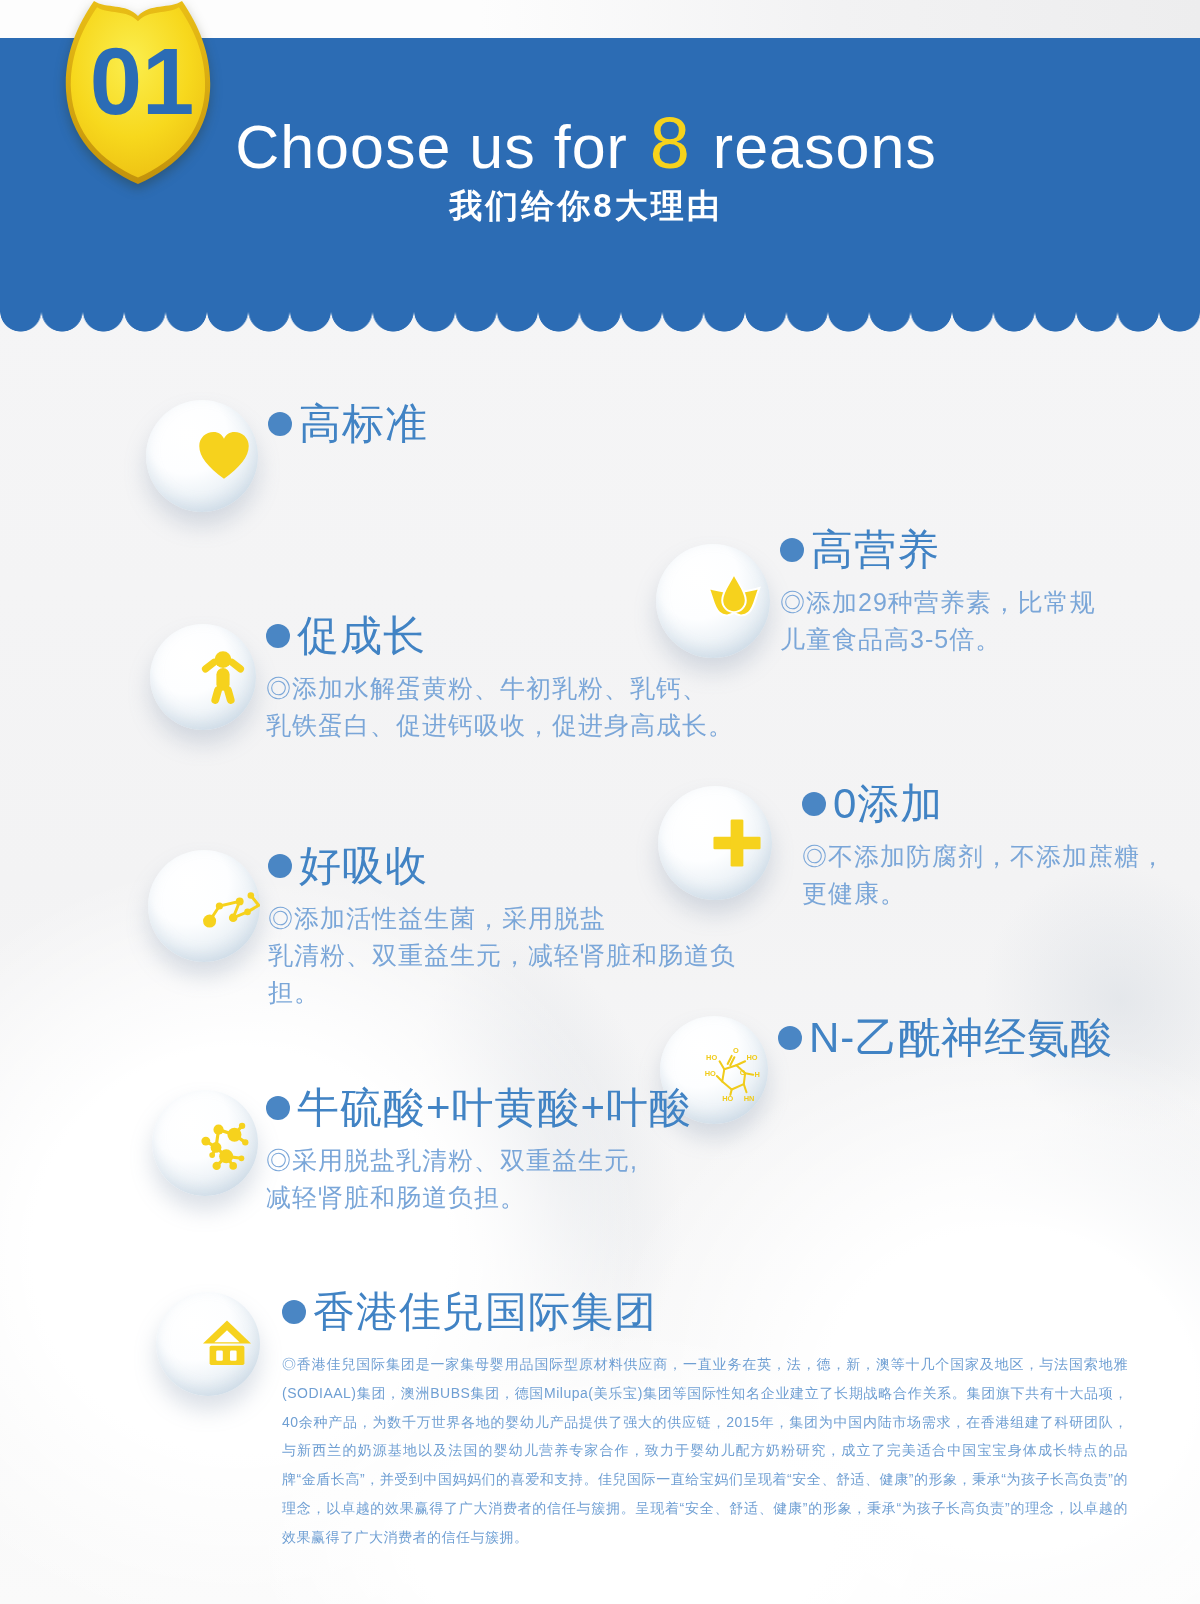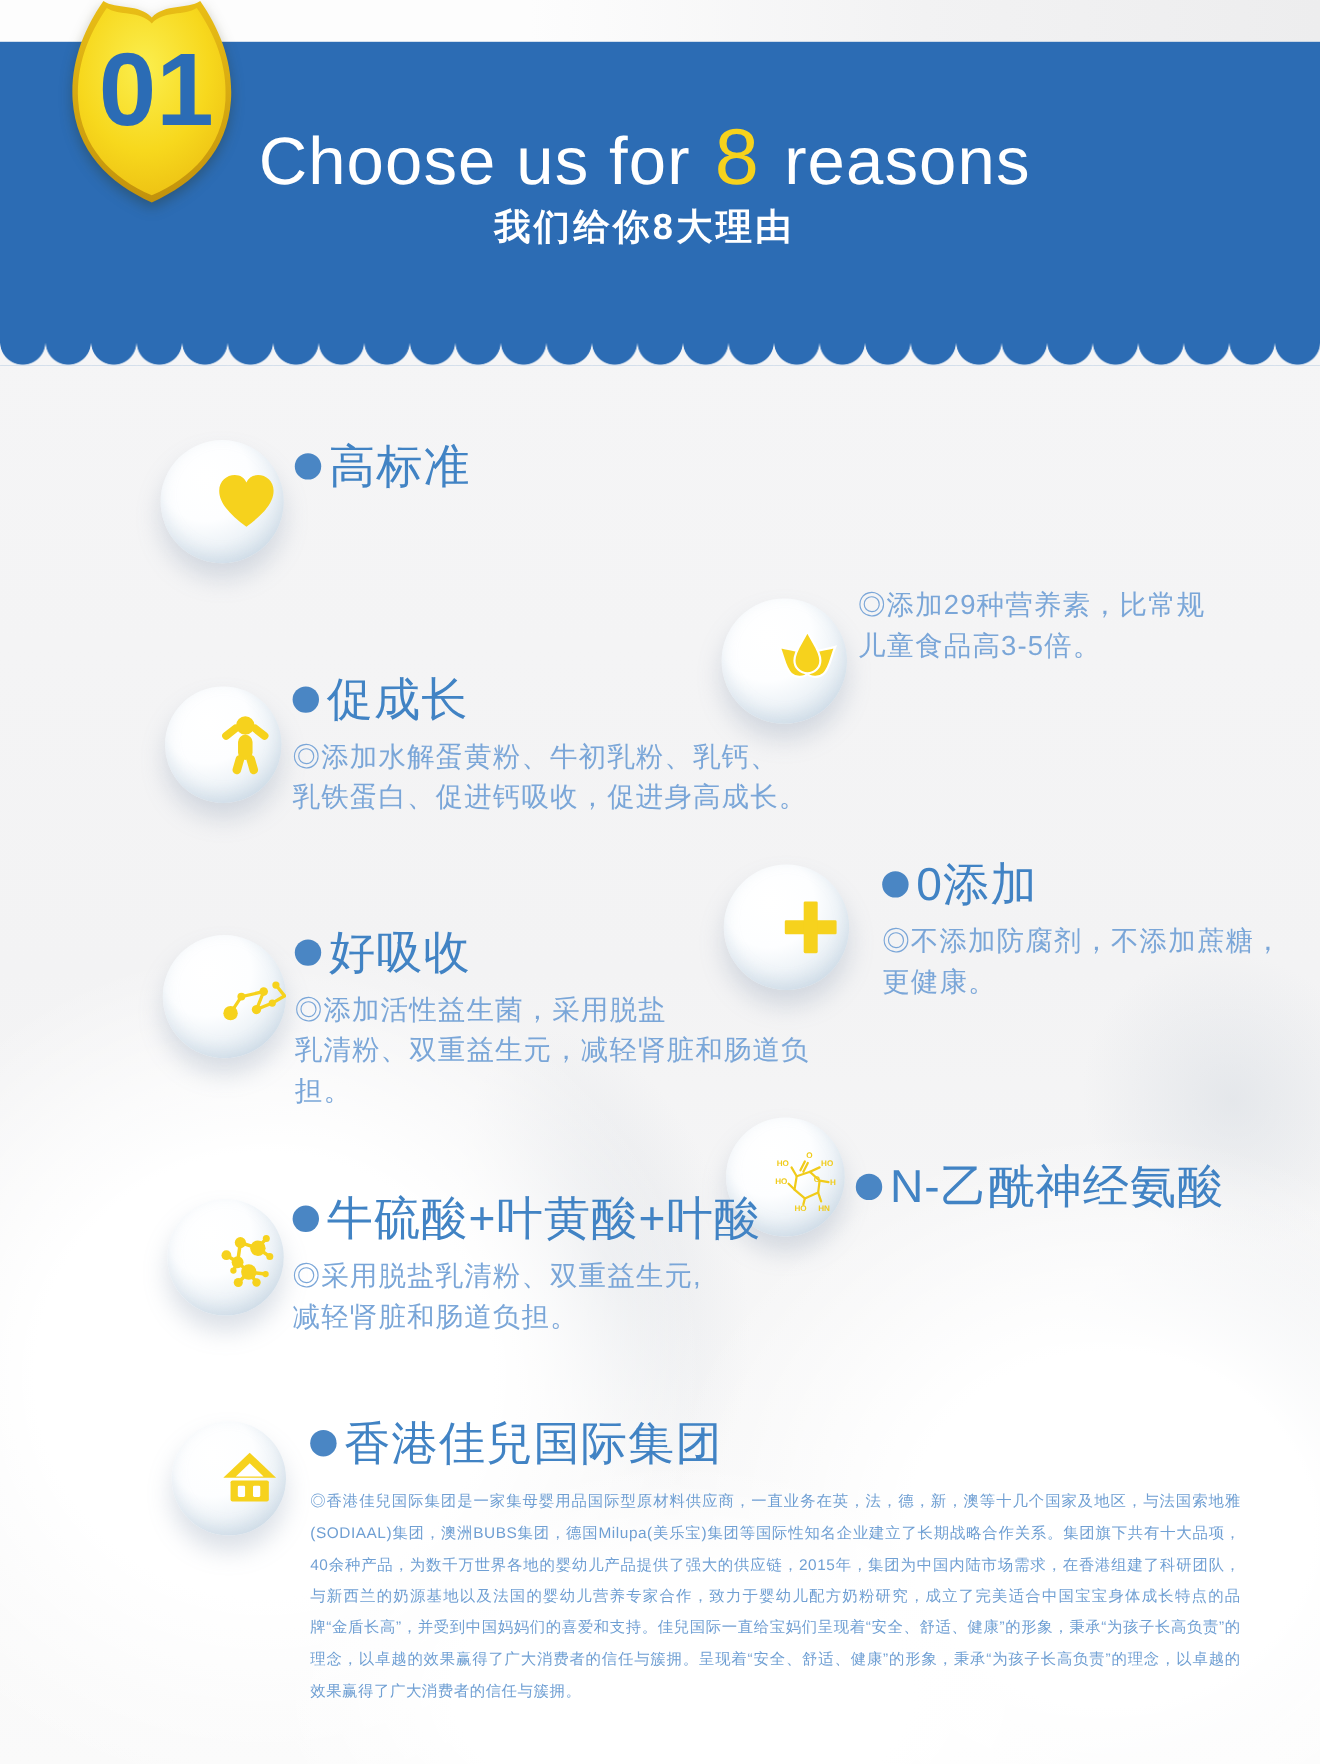--- a/index.html
+++ b/index.html
@@ -45,21 +45,21 @@
   .ftext { position:absolute; }
   .hrow { display:flex; align-items:center; line-height:52px; }
   .dot { width:24px; height:24px; border-radius:50%; background:#4a86c4; margin-right:7px; flex:0 0 auto; }
   .ttl { font-size:42px; font-weight:400; color:#4183c4; letter-spacing:1px; white-space:nowrap; }
   .fbody { margin-top:8px; font-size:25px; line-height:37px; color:#7aa6d8; white-space:pre-line; letter-spacing:1px; }
   .s1 .bubble{left:146px;top:400px;width:112px;height:112px;} .s1 .ftext{left:268px;top:398px;width:430px;}
   .s2 .bubble{left:656px;top:544px;width:114px;height:114px;} .s2 .ftext{left:780px;top:524px;width:410px;}
   .s3 .bubble{left:150px;top:624px;width:106px;height:106px;} .s3 .ftext{left:266px;top:610px;width:480px;}
   .s4 .bubble{left:658px;top:786px;width:114px;height:114px;} .s4 .ftext{left:778px;top:778px;width:410px;margin-left:24px;}
   .s5 .bubble{left:148px;top:850px;width:112px;height:112px;} .s5 .ftext{left:268px;top:840px;width:500px;}
-  .s6 .bubble{left:660px;top:1016px;width:108px;height:108px;} .s6 .ftext{left:778px;top:1053px;width:420px;}
+  .s6 .bubble{left:660px;top:1016px;width:108px;height:108px;} .s6 .ftext{left:778px;top:1012px;width:420px;}
   .s7 .bubble{left:152px;top:1090px;width:106px;height:106px;} .s7 .ftext{left:266px;top:1082px;width:480px;}
   .s8 .bubble{left:156px;top:1292px;width:104px;height:104px;} .s8 .ftext{left:282px;top:1286px;width:846px;}
   .s8 .fbody { font-size:14px; line-height:28.8px; color:#6f9fd3; text-align:justify;
     white-space:normal; letter-spacing:.5px; margin-top:12px; }
   .icon { display:block; }
 </style>
 </head>
 <body>
 
 <div class="page">
@@ -114,20 +114,24 @@
     <div class="bubble">
       <svg class="icon" width="72" height="72" viewBox="0 0 110 110">
         <g fill="#f6d21d" stroke="#ffffff" stroke-width="3">
           <path transform="rotate(-48 55 70)" d="M55 18 C62 33 72 43 72 55 A17 17 0 1 1 38 55 C38 43 48 33 55 18 Z"></path>
           <path transform="rotate(48 55 70)" d="M55 18 C62 33 72 43 72 55 A17 17 0 1 1 38 55 C38 43 48 33 55 18 Z"></path>
           <path d="M55 14 C63 30 73 41 73 54 A18 18 0 1 1 37 54 C37 41 47 30 55 14 Z"></path>
         </g>
       </svg>
     </div>
     <div class="ftext">
+      <div class="hrow">
+        <span class="dot"></span>
+        <span class="ttl">高营养</span>
+      </div>
       <p class="fbody">◎添加29种营养素，比常规
 儿童食品高3-5倍。</p>
     </div>
   </section>
 
   <section class="feat s3">
     <div class="bubble">
       <svg class="icon" width="66" height="66" viewBox="0 0 110 110">
         <g fill="#f6d21d">
           <circle cx="55" cy="26" r="14"></circle>

